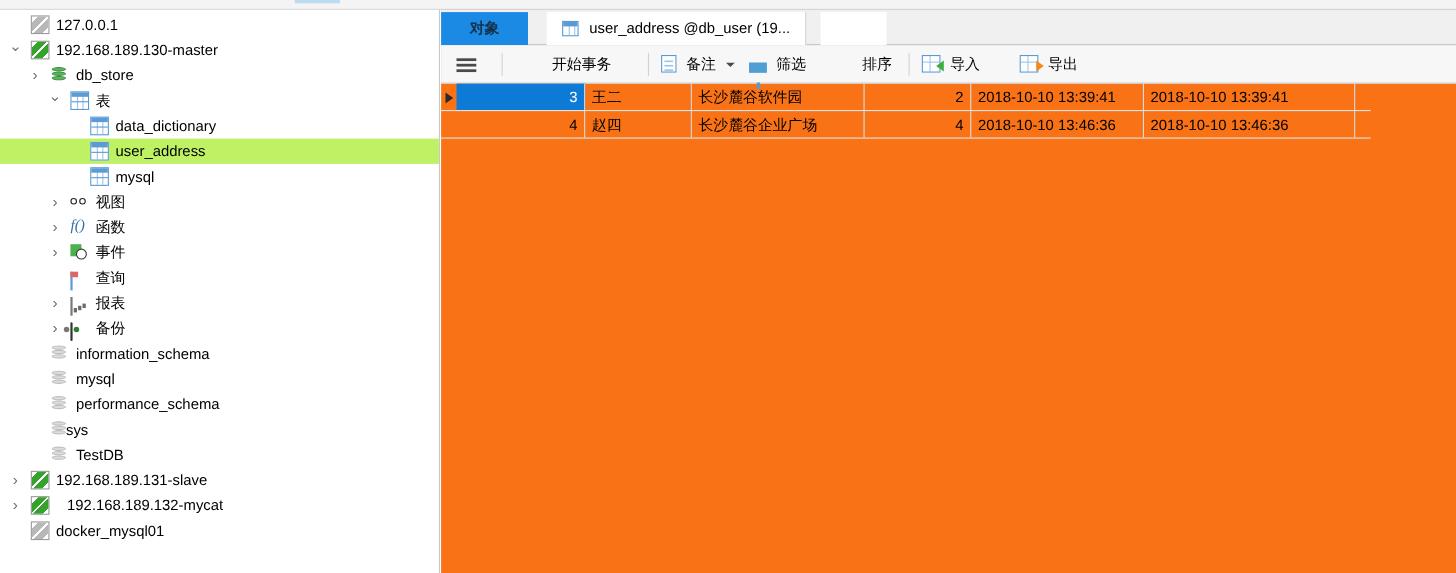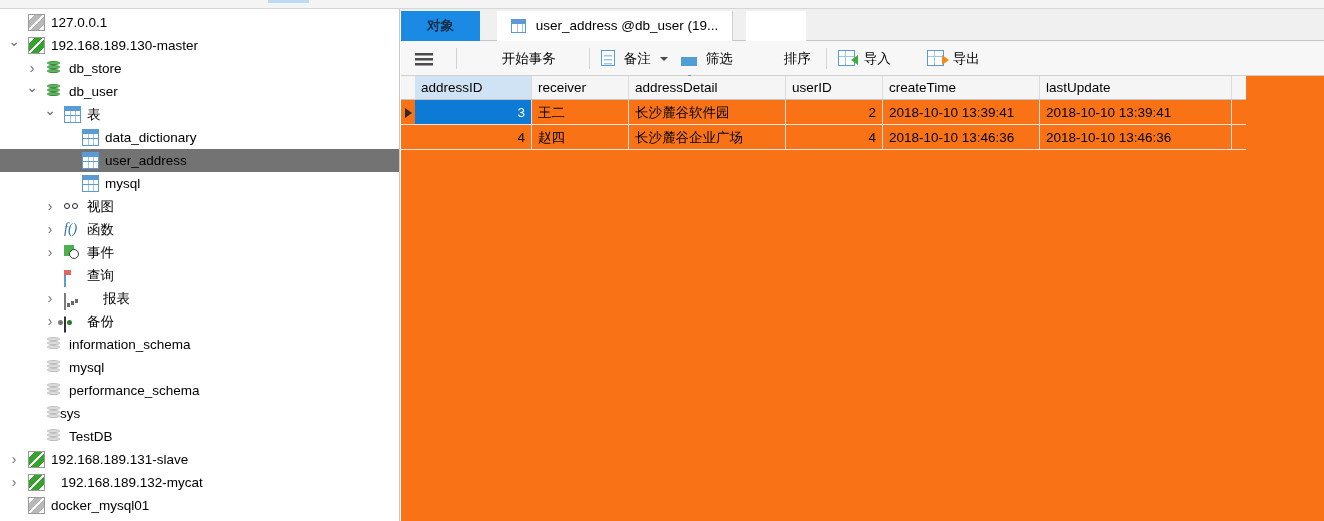--- a/index.html
+++ b/index.html
@@ -30,21 +30,21 @@
   .sidebar {
     position: absolute; left: 0; top: 9px; width: 400px; height: 512px;
     background: #ffffff; border-right: 1px solid #c8c8c8;
     overflow: hidden;
   }
   .tree { padding-top: 2px; }
   .node {
     position: relative; height: 23px; line-height: 23px;
     white-space: nowrap; cursor: default; font-size: 13.5px;
   }
-  .node.selected { background: #737373; }
+  .node.selected { background: #bef264; }
   .chev {
     position: absolute; width: 16px; height: 23px; line-height: 23px;
     text-align: center; color: #6f6f6f; font-size: 11px;
   }
   .chev.open::before { content: "\2304"; position: relative; top: -4px; font-size: 14px; }
   .chev.closed::before { content: "\203A"; font-size: 14px; }
   .ico {
     position: absolute; width: 17px; height: 17px; top: 3px;
   }
   .lbl { position: absolute; }
@@ -224,21 +224,20 @@
           <span class="lbl" style="left: 51px;">127.0.0.1</span>
         </div>
         <div class="node">
           <span class="chev open" style="left: 6px;"></span>
           <span class="ico ic-conn" style="left: 28px;">
             <i></i>
           </span>
           <span class="lbl" style="left: 51px;">192.168.189.130-master</span>
         </div>
         <div class="node"><span class="chev closed" style="left: 24px;"></span><span class="ico ic-db" style="left: 46px;"><i></i><u></u><b></b></span><span class="lbl" style="left: 69px;">db_store</span></div>
-        <div class="node"><span class="chev open" style="left: 24px;"></span><span class="ico ic-db" style="left: 46px;"><i></i><u></u><b></b></span><span class="lbl" style="left: 69px;">db_user</span></div>
         <div class="node">
           <span class="chev open" style="left: 42px;"></span>
           <span class="ico ic-tbl" style="left: 64px;"></span>
           <span class="lbl" style="left: 87px;">表</span>
         </div>
         <div class="node">
           <span class="ico ic-tbl" style="left: 82px;"></span>
           <span class="lbl" style="left: 105px;">data_dictionary</span>
         </div>
         <div class="node selected">
@@ -250,21 +249,21 @@
           <span class="lbl" style="left: 105px;">mysql</span>
         </div>
         <div class="node"><span class="chev closed" style="left: 42px;"></span><span class="ico ic-view" style="left: 64px;"><i></i><u></u></span><span class="lbl" style="left: 87px;">视图</span></div>
         <div class="node">
           <span class="chev closed" style="left: 42px;"></span>
           <span class="ico ic-fn" style="left: 64px;">f()</span>
           <span class="lbl" style="left: 87px;">函数</span>
         </div>
         <div class="node"><span class="chev closed" style="left: 42px;"></span><span class="ico ic-ev" style="left: 64px;"><i></i><u></u></span><span class="lbl" style="left: 87px;">事件</span></div>
         <div class="node"><span class="ico ic-qr" style="left: 64px;"><i></i><u></u></span><span class="lbl" style="left: 87px;">查询</span></div>
-        <div class="node"><span class="chev closed" style="left: 42px;"></span><span class="ico ic-rp" style="left: 64px;"><i></i></span><span class="lbl" style="left: 87px; margin-left: 16px;">报表</span></div>
+        <div class="node"><span class="chev closed" style="left: 42px;"></span><span class="ico ic-rp" style="left: 64px;"><i></i></span><span class="lbl" style="left: 87px;">报表</span></div>
         <div class="node"><span class="chev closed" style="left: 42px;"></span><span class="ico ic-bk" style="left: 64px;"><i></i><u></u></span><span class="lbl" style="left: 87px;">备份</span></div>
         <div class="node"><span class="ico ic-db off" style="left: 46px;"><i></i><u></u><b></b></span><span class="lbl" style="left: 69px;">information_schema</span></div>
         <div class="node"><span class="ico ic-db off" style="left: 46px;"><i></i><u></u><b></b></span><span class="lbl" style="left: 69px;">mysql</span></div>
         <div class="node"><span class="ico ic-db off" style="left: 46px;"><i></i><u></u><b></b></span><span class="lbl" style="left: 69px;">performance_schema</span></div>
         <div class="node"><span class="ico ic-db off" style="left: 46px;"><i></i><u></u><b></b></span><span class="lbl" style="left: 60px;">sys</span></div>
         <div class="node"><span class="ico ic-db off" style="left: 46px;"><i></i><u></u><b></b></span><span class="lbl" style="left: 69px;">TestDB</span></div>
         <div class="node">
           <span class="chev closed" style="left: 6px;"></span>
           <span class="ico ic-conn" style="left: 28px;">
             <i></i>
@@ -328,28 +327,20 @@
         <span class="g ic-imp"></span>
         <span>导入</span>
       </div>
       <div class="tb" style="left:526px;">
         <span class="g ic-exp"></span>
         <span>导出</span>
       </div>
     </div>
 
     <div class="grid">
-      <div class="grow ghead" id="ghead">
-          <div class="gcell active" style="left: 14px; width: 117px;">addressID</div>
-          <div class="gcell" style="left: 131px; width: 97px;">receiver</div>
-          <div class="gcell" style="left: 228px; width: 157px;">addressDetail</div>
-          <div class="gcell" style="left: 385px; width: 97px;">userID</div>
-          <div class="gcell" style="left: 482px; width: 157px;">createTime</div>
-          <div class="gcell" style="left: 639px; width: 192px;">lastUpdate</div>
-        </div>
       <div class="gbody" id="gbody">
           <div class="grow">
             <div class="rowmark cur"></div>
             <div class="gcell num sel" style="left: 14px; width: 117px;">3</div>
             <div class="gcell " style="left: 131px; width: 97px;">王二</div>
             <div class="gcell " style="left: 228px; width: 157px;">长沙麓谷软件园</div>
             <div class="gcell num " style="left: 385px; width: 97px;">2</div>
             <div class="gcell " style="left: 482px; width: 157px;">2018-10-10 13:39:41</div>
             <div class="gcell " style="left: 639px; width: 192px;">2018-10-10 13:39:41</div>
           </div>

